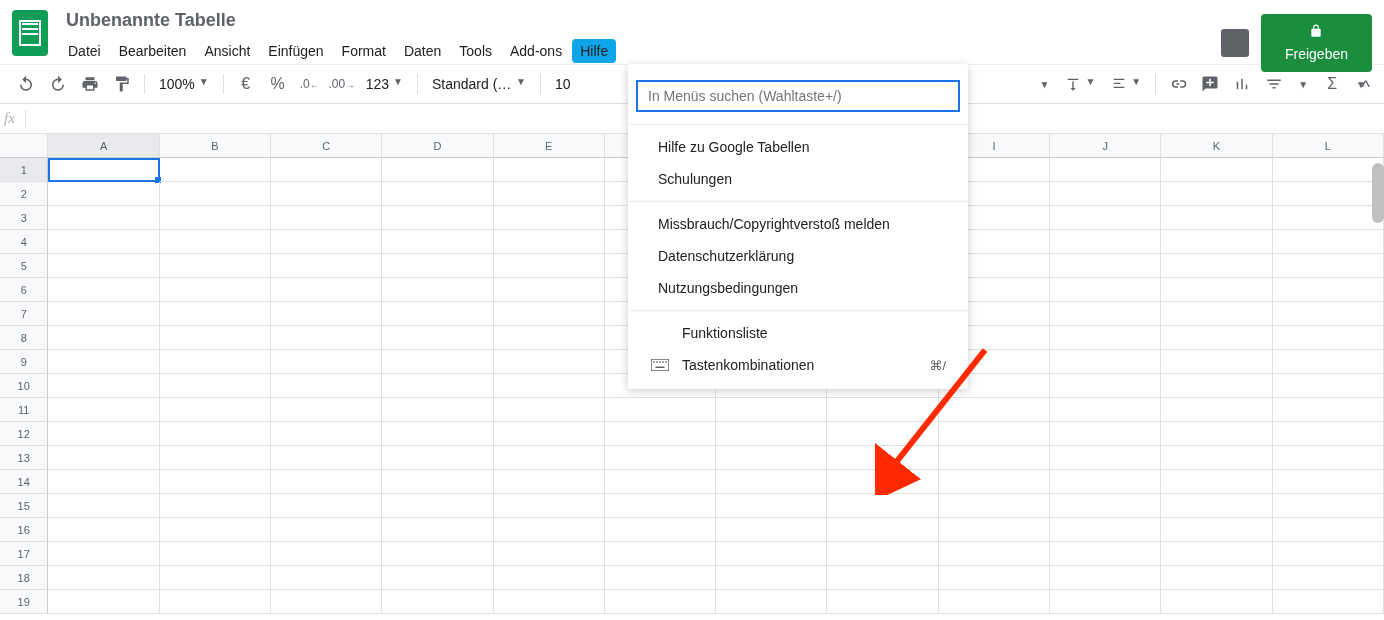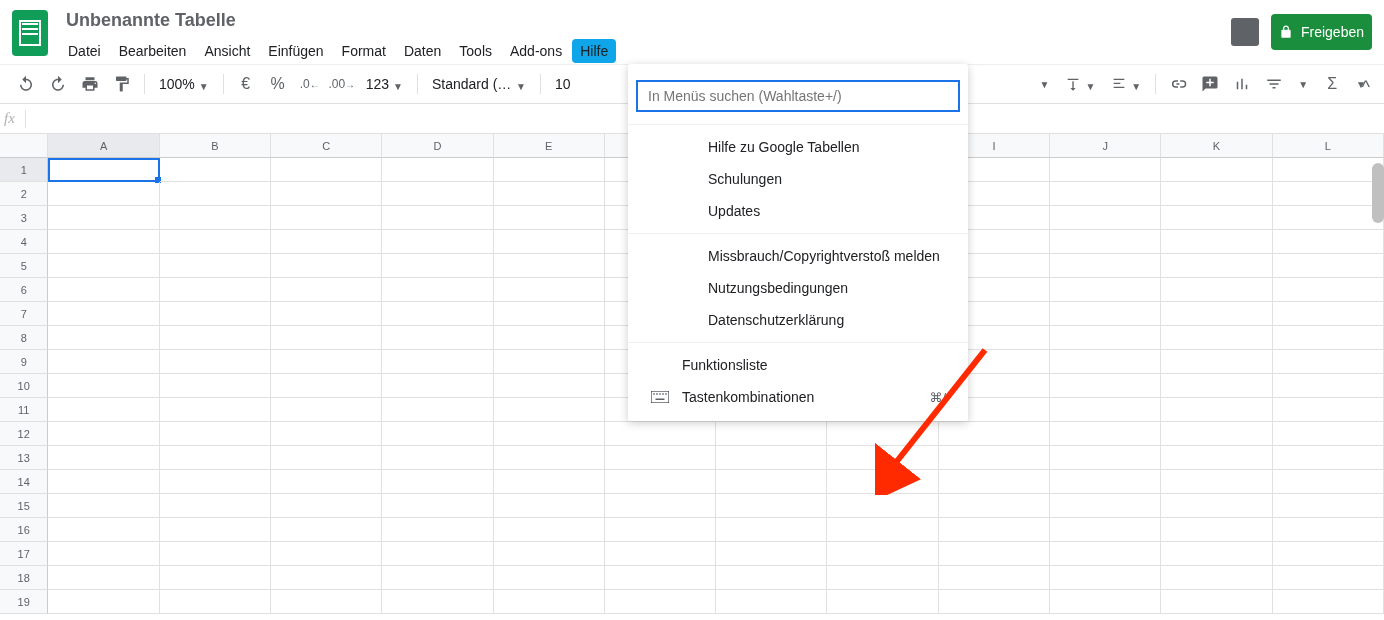--- a/index.html
+++ b/index.html
@@ -12,26 +12,26 @@
   
   .title-area { flex: 1; }
   .doc-title { font-size: 18px; color: #5f6368; font-weight: 700; padding: 2px 6px; }
   .menubar { display: flex; gap: 2px; margin-top: 6px; }
   .menu-item { font-size: 14px; color: #202124; padding: 4px 8px; cursor: pointer; border-radius: 4px; }
   .menu-item.active { background: #0ea5e9; }
   
   .header-actions { display: flex; align-items: center; gap: 12px; padding-top: 6px; }
   .comment-btn { width: 28px; height: 28px; background: #5f6368; border-radius: 3px; cursor: pointer; position: relative; }
   .comment-btn::after { content: ""; position: absolute; bottom: -4px; right: 3px; border: 4px solid transparent; border-top-color: #5f6368; }
-  .share-btn { background: #1a8e3c; color: #fff; padding: 10px 8px; border-radius: 4px; font-size: 14px; font-weight: 500; cursor: pointer; display: flex; align-items: center; gap: 8px; }
+  .share-btn { background: #1a8e3c; color: #fff; padding: 10px 24px; border-radius: 4px; font-size: 14px; font-weight: 500; cursor: pointer; display: flex; align-items: center; gap: 8px; flex-direction: column; }
   
   .toolbar { height: 40px; border-top: 1px solid #eee; border-bottom: 1px solid #e0e0e0; display: flex; align-items: center; padding: 0 12px; gap: 4px; }
   .tb-btn { width: 28px; height: 28px; display: flex; align-items: center; justify-content: center; cursor: pointer; color: #5f6368; font-size: 16px; border-radius: 2px; }
   .tb-sep { width: 1px; height: 20px; background: #e0e0e0; margin: 0 4px; }
-  .tb-select { display: flex; align-items: flex-end; gap: 4px; padding: 0 6px; cursor: pointer; color: #202124; font-size: 14px; }
+  .tb-select { display: flex; align-items: flex-start; gap: 4px; padding: 0 6px; cursor: pointer; color: #202124; font-size: 14px; }
   .tb-select .dd { font-size: 10px; color: #5f6368; }
   .tb-wide { min-width: 80px; white-space: nowrap; overflow: hidden; text-overflow: ellipsis; }
   
   .formula-bar { height: 30px; border-bottom: 1px solid #e0e0e0; display: flex; align-items: center; padding: 0 4px; }
   .fx-label { font-style: italic; color: #b0b0b0; font-size: 15px; margin-right: 10px; font-family: serif; }
   .fx-sep { width: 1px; height: 18px; background: #e0e0e0; }
   
   .sheet { position: relative; }
   .col-headers { display: flex; height: 24px; }
   .corner { width: 50px; border-right: 1px solid #e0e0e0; border-bottom: 1px solid #ccc; background: #f8f9fa; }
@@ -46,21 +46,21 @@
   .cell.active::after { content: ""; position: absolute; bottom: -3px; right: -3px; width: 6px; height: 6px; background: #1a73e8; }
   
   .menu-dropdown { position: absolute; left: 628px; top: 64px; width: 340px; background: #fff; box-shadow: 0 2px 10px rgba(0,0,0,0.2); border-radius: 2px; padding: 8px 0; z-index: 10; }
   .menu-search { margin: 8px 8px 12px; }
   .menu-search input { width: 100%; padding: 6px 10px; border: 2px solid #1a73e8; font-size: 14px; outline: none; }
   .menu-div { height: 1px; background: #eee; margin: 6px 0; }
   .menu-row { display: flex; align-items: center; padding: 8px 22px; font-size: 14px; color: #202124; cursor: pointer; gap: 12px; }
   .menu-row .icon-slot { width: 20px; display: flex; justify-content: center; color: #5f6368; }
   .menu-row .label { flex: 1; }
   .menu-row .shortcut { color: #5f6368; font-size: 13px; }
-  .menu-row.no-icon { padding-left: 80px; }
+  .menu-row.no-icon { padding-left: 30px; }
   
   .arrow { position: absolute; left: 875px; top: 345px; z-index: 20; pointer-events: none; }
   
   .scrollbar-v { position: absolute; right: 0; top: 163px; width: 12px; height: 60px; background: #c0c0c0; border-radius: 6px; }
   .collapse { position: absolute; right: 14px; top: 77px; font-size: 18px; color: #5f6368; cursor: pointer; }
 </style>
 </head>
 <body>
 
 <div class="header">
@@ -507,34 +507,31 @@
     <input type="text" placeholder="In Menüs suchen (Wahltaste+/)" style="">
   </div>
   <div class="menu-div"></div>
   <div id="hg1">
       <div class="menu-row no-icon">
         <span class="label">Hilfe zu Google Tabellen</span>
       </div>
       <div class="menu-row no-icon">
         <span class="label">Schulungen</span>
       </div>
-      <div class="menu-row no-icon">
-        <span class="label">Updates</span>
-      </div>
     </div>
   <div class="menu-div"></div>
   <div id="hg2">
       <div class="menu-row no-icon">
         <span class="label">Missbrauch/Copyrightverstoß melden</span>
       </div>
       <div class="menu-row no-icon">
+        <span class="label">Datenschutzerklärung</span>
+      </div>
+      <div class="menu-row no-icon">
         <span class="label">Nutzungsbedingungen</span>
-      </div>
-      <div class="menu-row no-icon">
-        <span class="label">Datenschutzerklärung</span>
       </div>
     </div>
   <div class="menu-div"></div>
   <div id="hg3">
       <div class="menu-row">
         <span class="icon-slot"></span>
         <span class="label">Funktionsliste</span>
         <span class="shortcut"></span>
       </div>
       <div class="menu-row">

